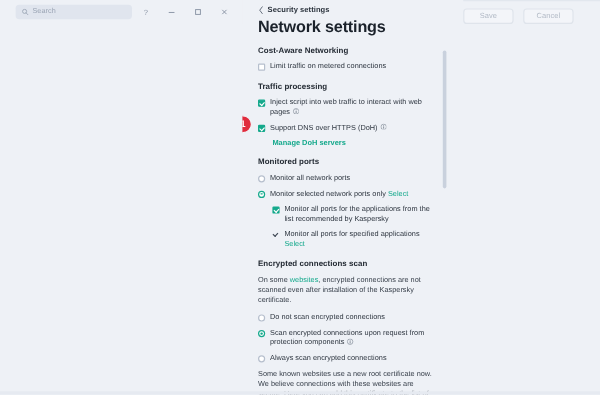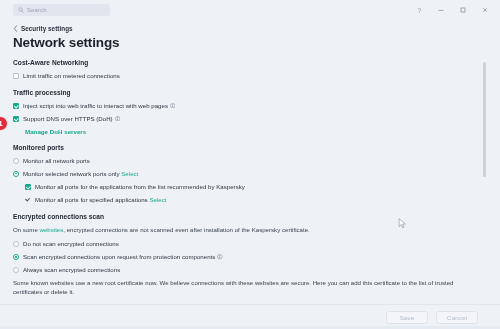--- a/index.html
+++ b/index.html
@@ -14,21 +14,21 @@
     background: #eef1f6;
     color: #242b33;
     -webkit-font-smoothing: antialiased;
   }
   .app-window {
     position: relative;
     width: 500px;
     height: 329px;
     background: #eef1f6;
     display: flex;
-    flex-direction: column;
+    flex-direction: row;
     overflow: hidden;
   }
 
   
   .titlebar {
     height: 20px;
     flex: 0 0 20px;
     background: #eef1f6;
     display: flex;
     align-items: center;

